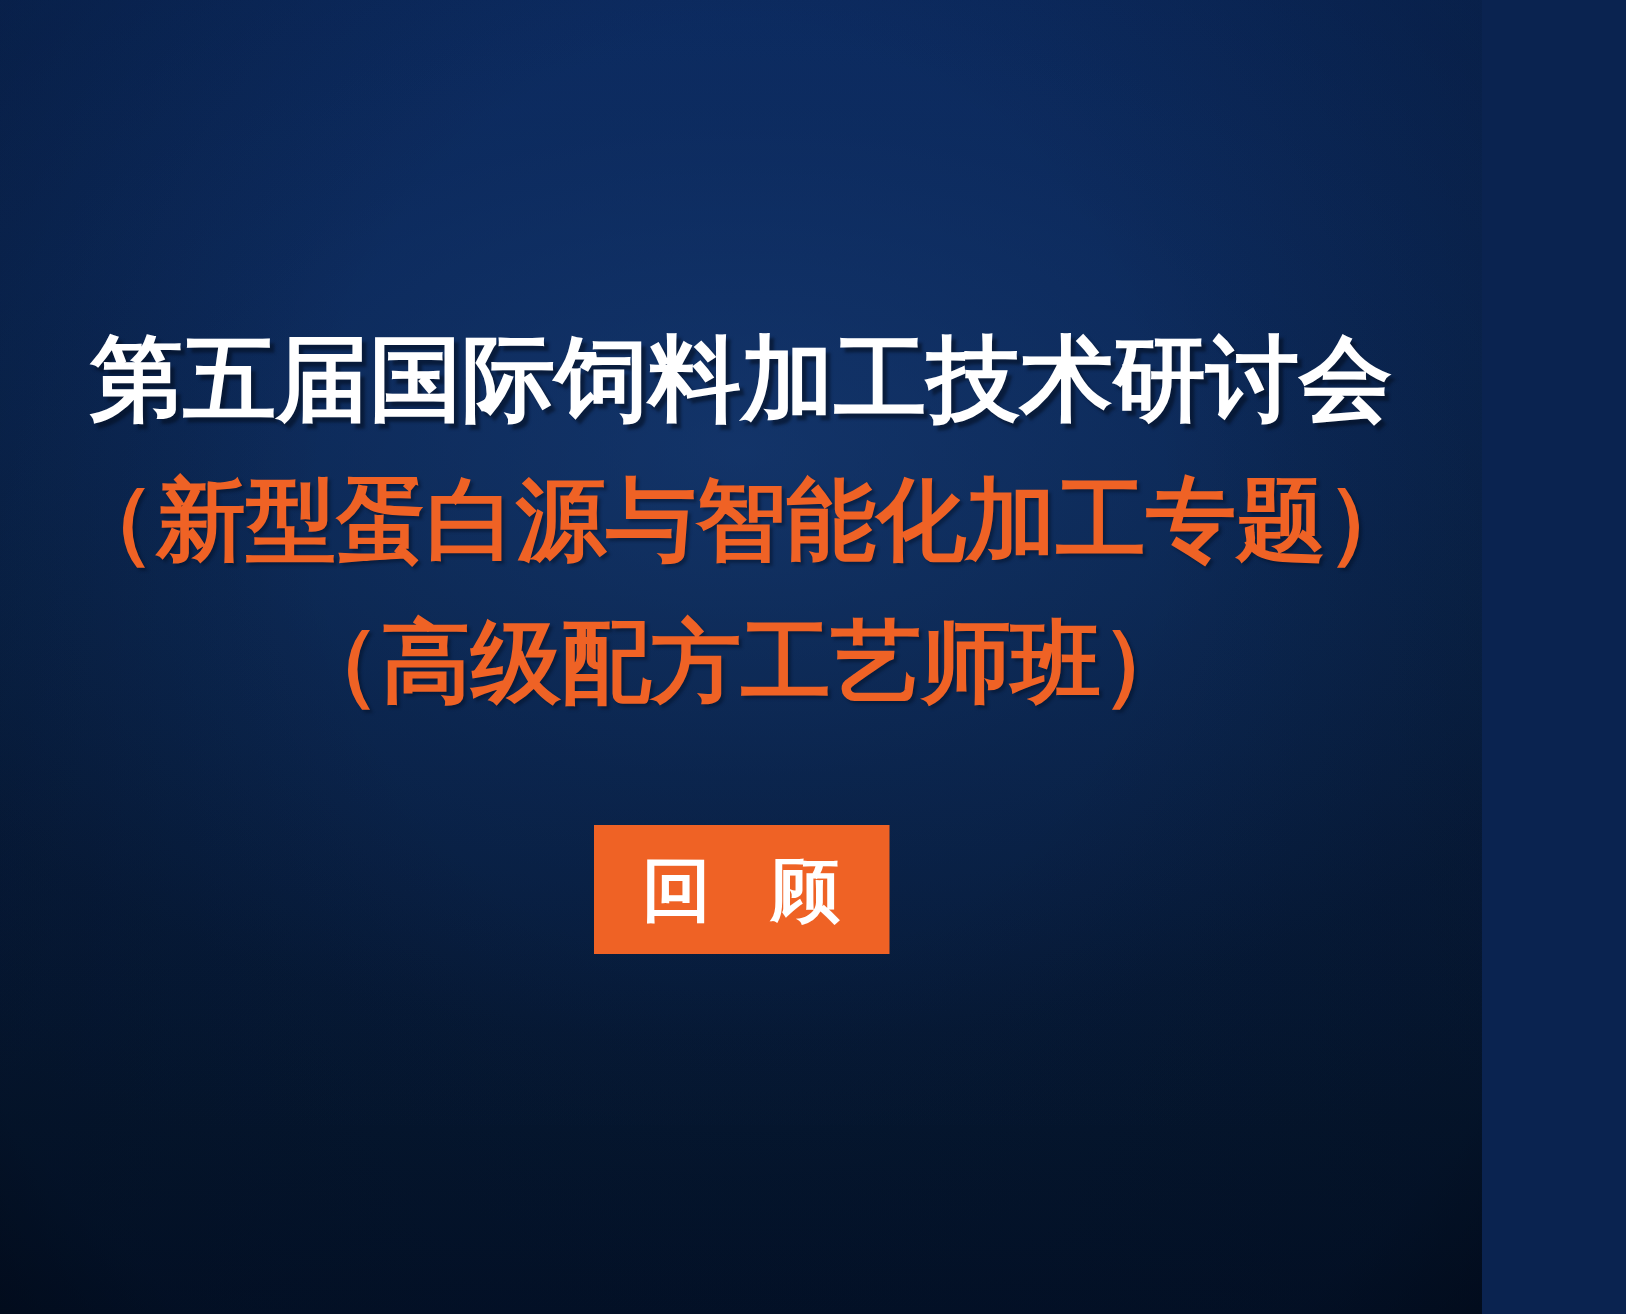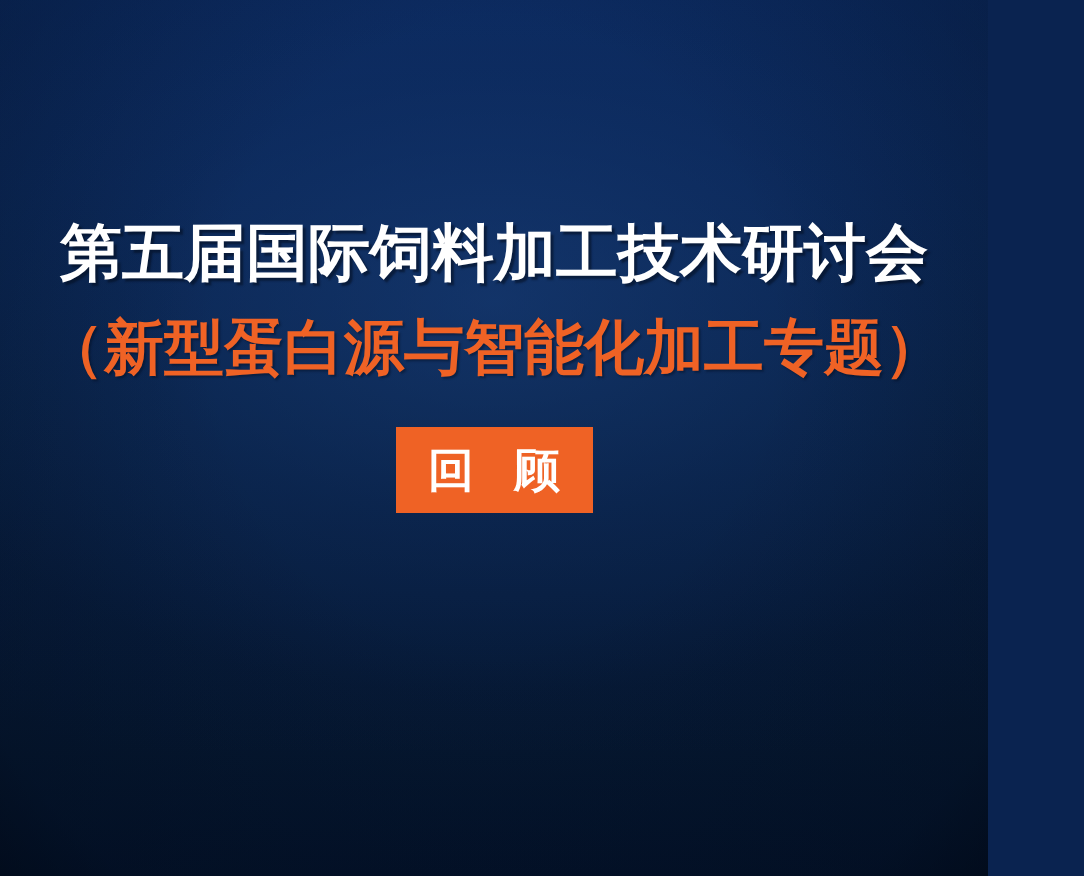--- a/index.html
+++ b/index.html
@@ -123,20 +123,21 @@
     justify-content: center;
     min-width: 197px;
     height: 86px;
     padding: 0 20px;
     box-sizing: border-box;
     background: #ef6225;
     border: none;
     border-radius: 0;
     cursor: pointer;
     font-family: inherit;
+    margin-top: 28px;
   }
 
   #review-button-label {
     color: #ffffff;
     font-size: 46px;
     font-weight: 700;
     letter-spacing: 12px;
     text-indent: 12px;
     line-height: 1;
   }
@@ -150,20 +151,21 @@
   <div id="bg-glow"></div>
   <div id="bg-vignette"></div>
 
   <div id="content">
 
     <div class="title-line white" id="title-line-1">第五届国际饲料加工技术研讨会</div>
 
     <div class="title-line orange" id="title-line-2">（新型蛋白源与智能化加工专题）</div>
 
 
+    <div class="title-line orange" id="title-line-4">（高级配方工艺师班）</div>
 
     <div id="cta-wrap">
       <button id="review-button" type="button">
         <span id="review-button-label">回 顾</span>
       </button>
     </div>
 
   </div>
 </div>
 

